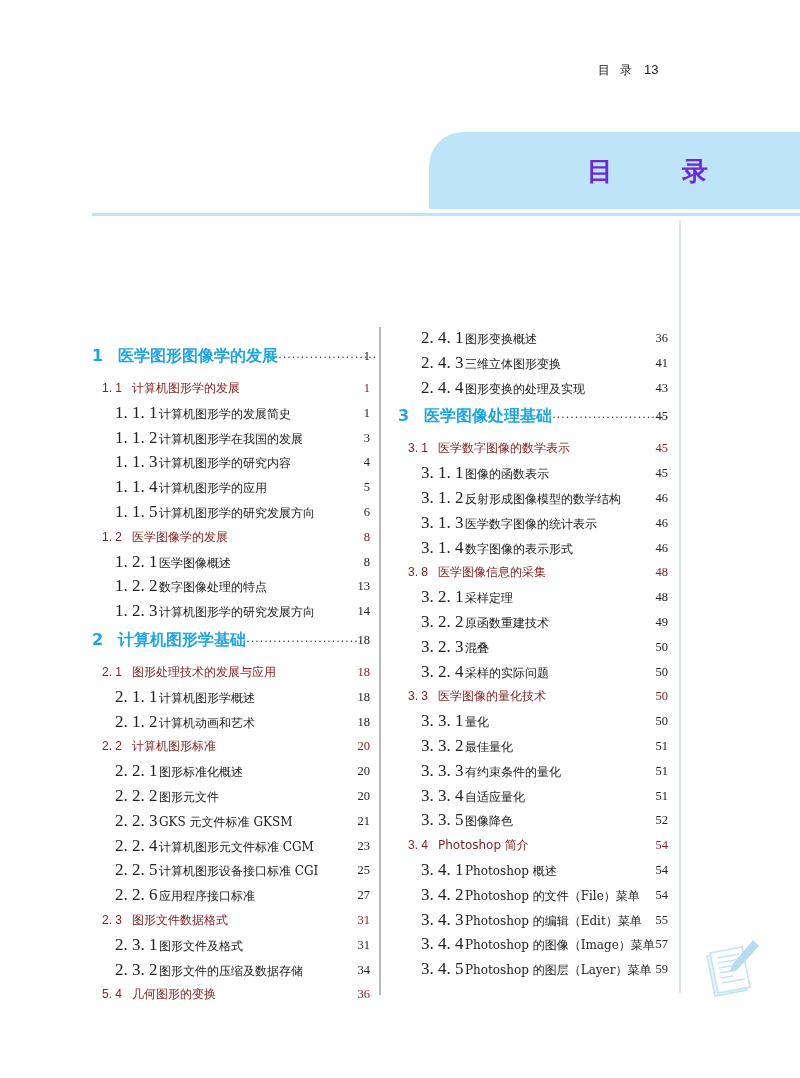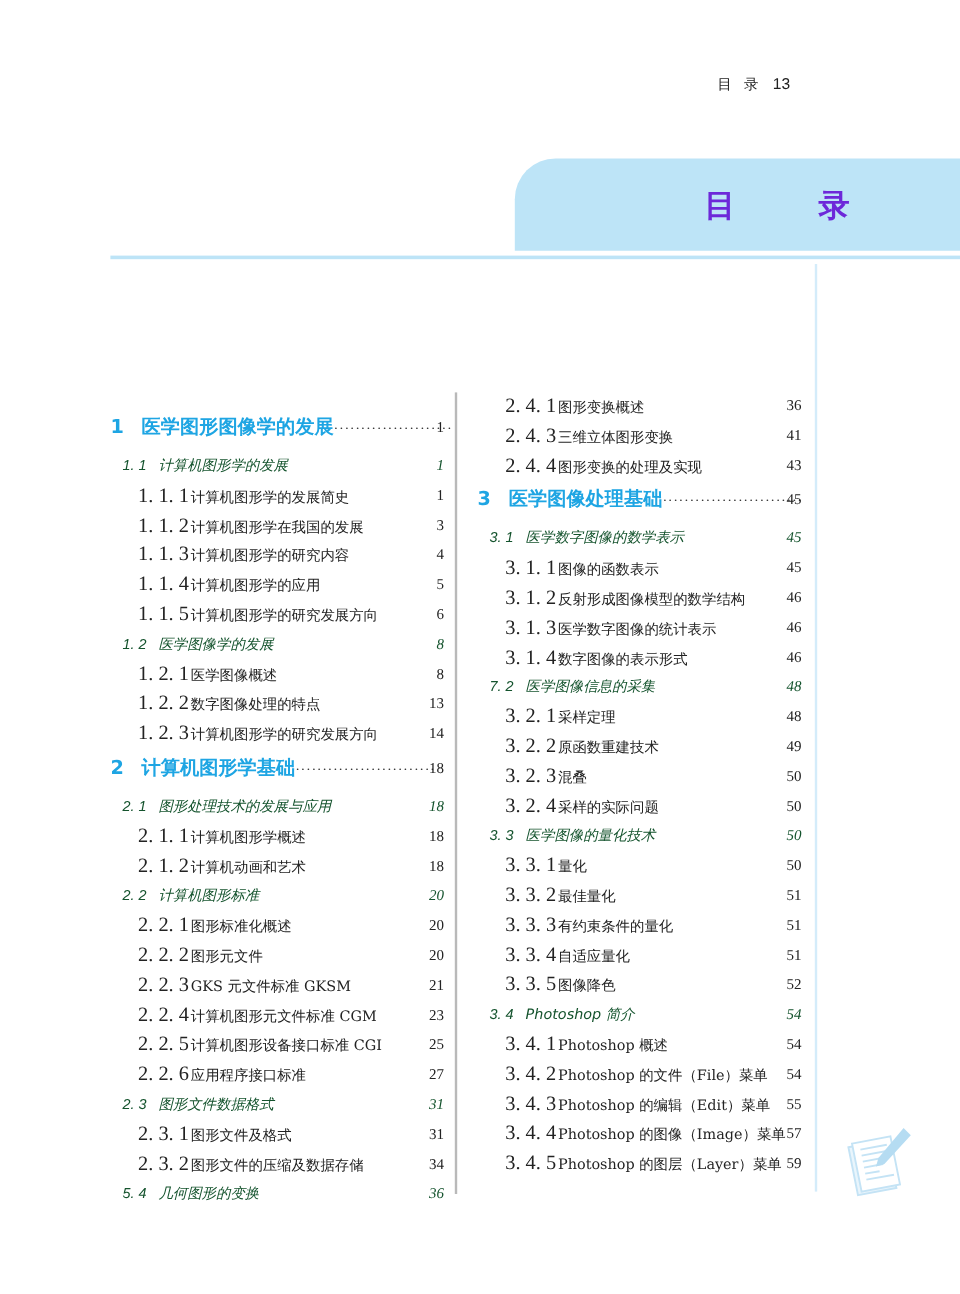--- a/index.html
+++ b/index.html
@@ -25,21 +25,21 @@
   .row .num { display:inline-block; }
   .row .page { position:absolute; right:0; top:0; font-family:"Liberation Serif","DejaVu Serif",serif; font-size:12.5px; }
 
   .row.chapter { height:32px; line-height:26px; margin-top:3px; margin-bottom:1px; }
   .row.chapter .num, .row.chapter .title { color:#1ea5e3; font-family:"DejaVu Sans","Liberation Sans",sans-serif;
                   font-weight:bold; font-size:16px; }
   .row.chapter .num { width:26px; }
   .row.chapter .dots { color:#333; font-family:"Liberation Serif",serif; font-size:12px; letter-spacing:0.5px; }
   .row.chapter .page { font-size:12.5px; }
 
-  .row.section { padding-left:10px; font-family:"DejaVu Sans","Liberation Sans",sans-serif; font-size:12px; color:#14532d;font-style:italic; }
+  .row.section { padding-left:10px; font-family:"DejaVu Sans","Liberation Sans",sans-serif; font-size:12px; color:#7f1d1d; }
   .row.section .num { width:30px; font-family:"Liberation Sans","DejaVu Sans",sans-serif; }
   .row.section .title { font-family:"DejaVu Sans","Liberation Sans",sans-serif; font-weight:normal; }
 
   .row.sub { padding-left:23px; font-family:"DejaVu Serif","Liberation Serif",serif; color:#222; }
   .row.sub .num { width:44px; font-family:"Liberation Serif","DejaVu Serif",serif; font-size:17px; }
   .row.sub .title { font-family:"DejaVu Serif","Liberation Serif",serif; font-size:12px; }
 
   .note-icon { position:absolute; left:703px; top:938px; width:62px; height:62px; }
 </style>
 </head>
@@ -86,21 +86,21 @@
 <div class="col col-right" id="col-right">
     <div class="row sub"><span class="num">2. 4. 1</span><span class="title">图形变换概述</span><span class="page">36</span></div>
     <div class="row sub"><span class="num">2. 4. 3</span><span class="title">三维立体图形变换</span><span class="page">41</span></div>
     <div class="row sub"><span class="num">2. 4. 4</span><span class="title">图形变换的处理及实现</span><span class="page">43</span></div>
     <div class="row chapter"><span class="num">3</span><span class="title">医学图像处理基础</span><span class="dots">··························</span><span class="page">45</span></div>
     <div class="row section"><span class="num">3. 1</span><span class="title">医学数字图像的数学表示</span><span class="page">45</span></div>
     <div class="row sub"><span class="num">3. 1. 1</span><span class="title">图像的函数表示</span><span class="page">45</span></div>
     <div class="row sub"><span class="num">3. 1. 2</span><span class="title">反射形成图像模型的数学结构</span><span class="page">46</span></div>
     <div class="row sub"><span class="num">3. 1. 3</span><span class="title">医学数字图像的统计表示</span><span class="page">46</span></div>
     <div class="row sub"><span class="num">3. 1. 4</span><span class="title">数字图像的表示形式</span><span class="page">46</span></div>
-    <div class="row section"><span class="num">7. 2</span><span class="title">医学图像信息的采集</span><span class="page">48</span></div>
+    <div class="row section"><span class="num">3. 8</span><span class="title">医学图像信息的采集</span><span class="page">48</span></div>
     <div class="row sub"><span class="num">3. 2. 1</span><span class="title">采样定理</span><span class="page">48</span></div>
     <div class="row sub"><span class="num">3. 2. 2</span><span class="title">原函数重建技术</span><span class="page">49</span></div>
     <div class="row sub"><span class="num">3. 2. 3</span><span class="title">混叠</span><span class="page">50</span></div>
     <div class="row sub"><span class="num">3. 2. 4</span><span class="title">采样的实际问题</span><span class="page">50</span></div>
     <div class="row section"><span class="num">3. 3</span><span class="title">医学图像的量化技术</span><span class="page">50</span></div>
     <div class="row sub"><span class="num">3. 3. 1</span><span class="title">量化</span><span class="page">50</span></div>
     <div class="row sub"><span class="num">3. 3. 2</span><span class="title">最佳量化</span><span class="page">51</span></div>
     <div class="row sub"><span class="num">3. 3. 3</span><span class="title">有约束条件的量化</span><span class="page">51</span></div>
     <div class="row sub"><span class="num">3. 3. 4</span><span class="title">自适应量化</span><span class="page">51</span></div>
     <div class="row sub"><span class="num">3. 3. 5</span><span class="title">图像降色</span><span class="page">52</span></div>

